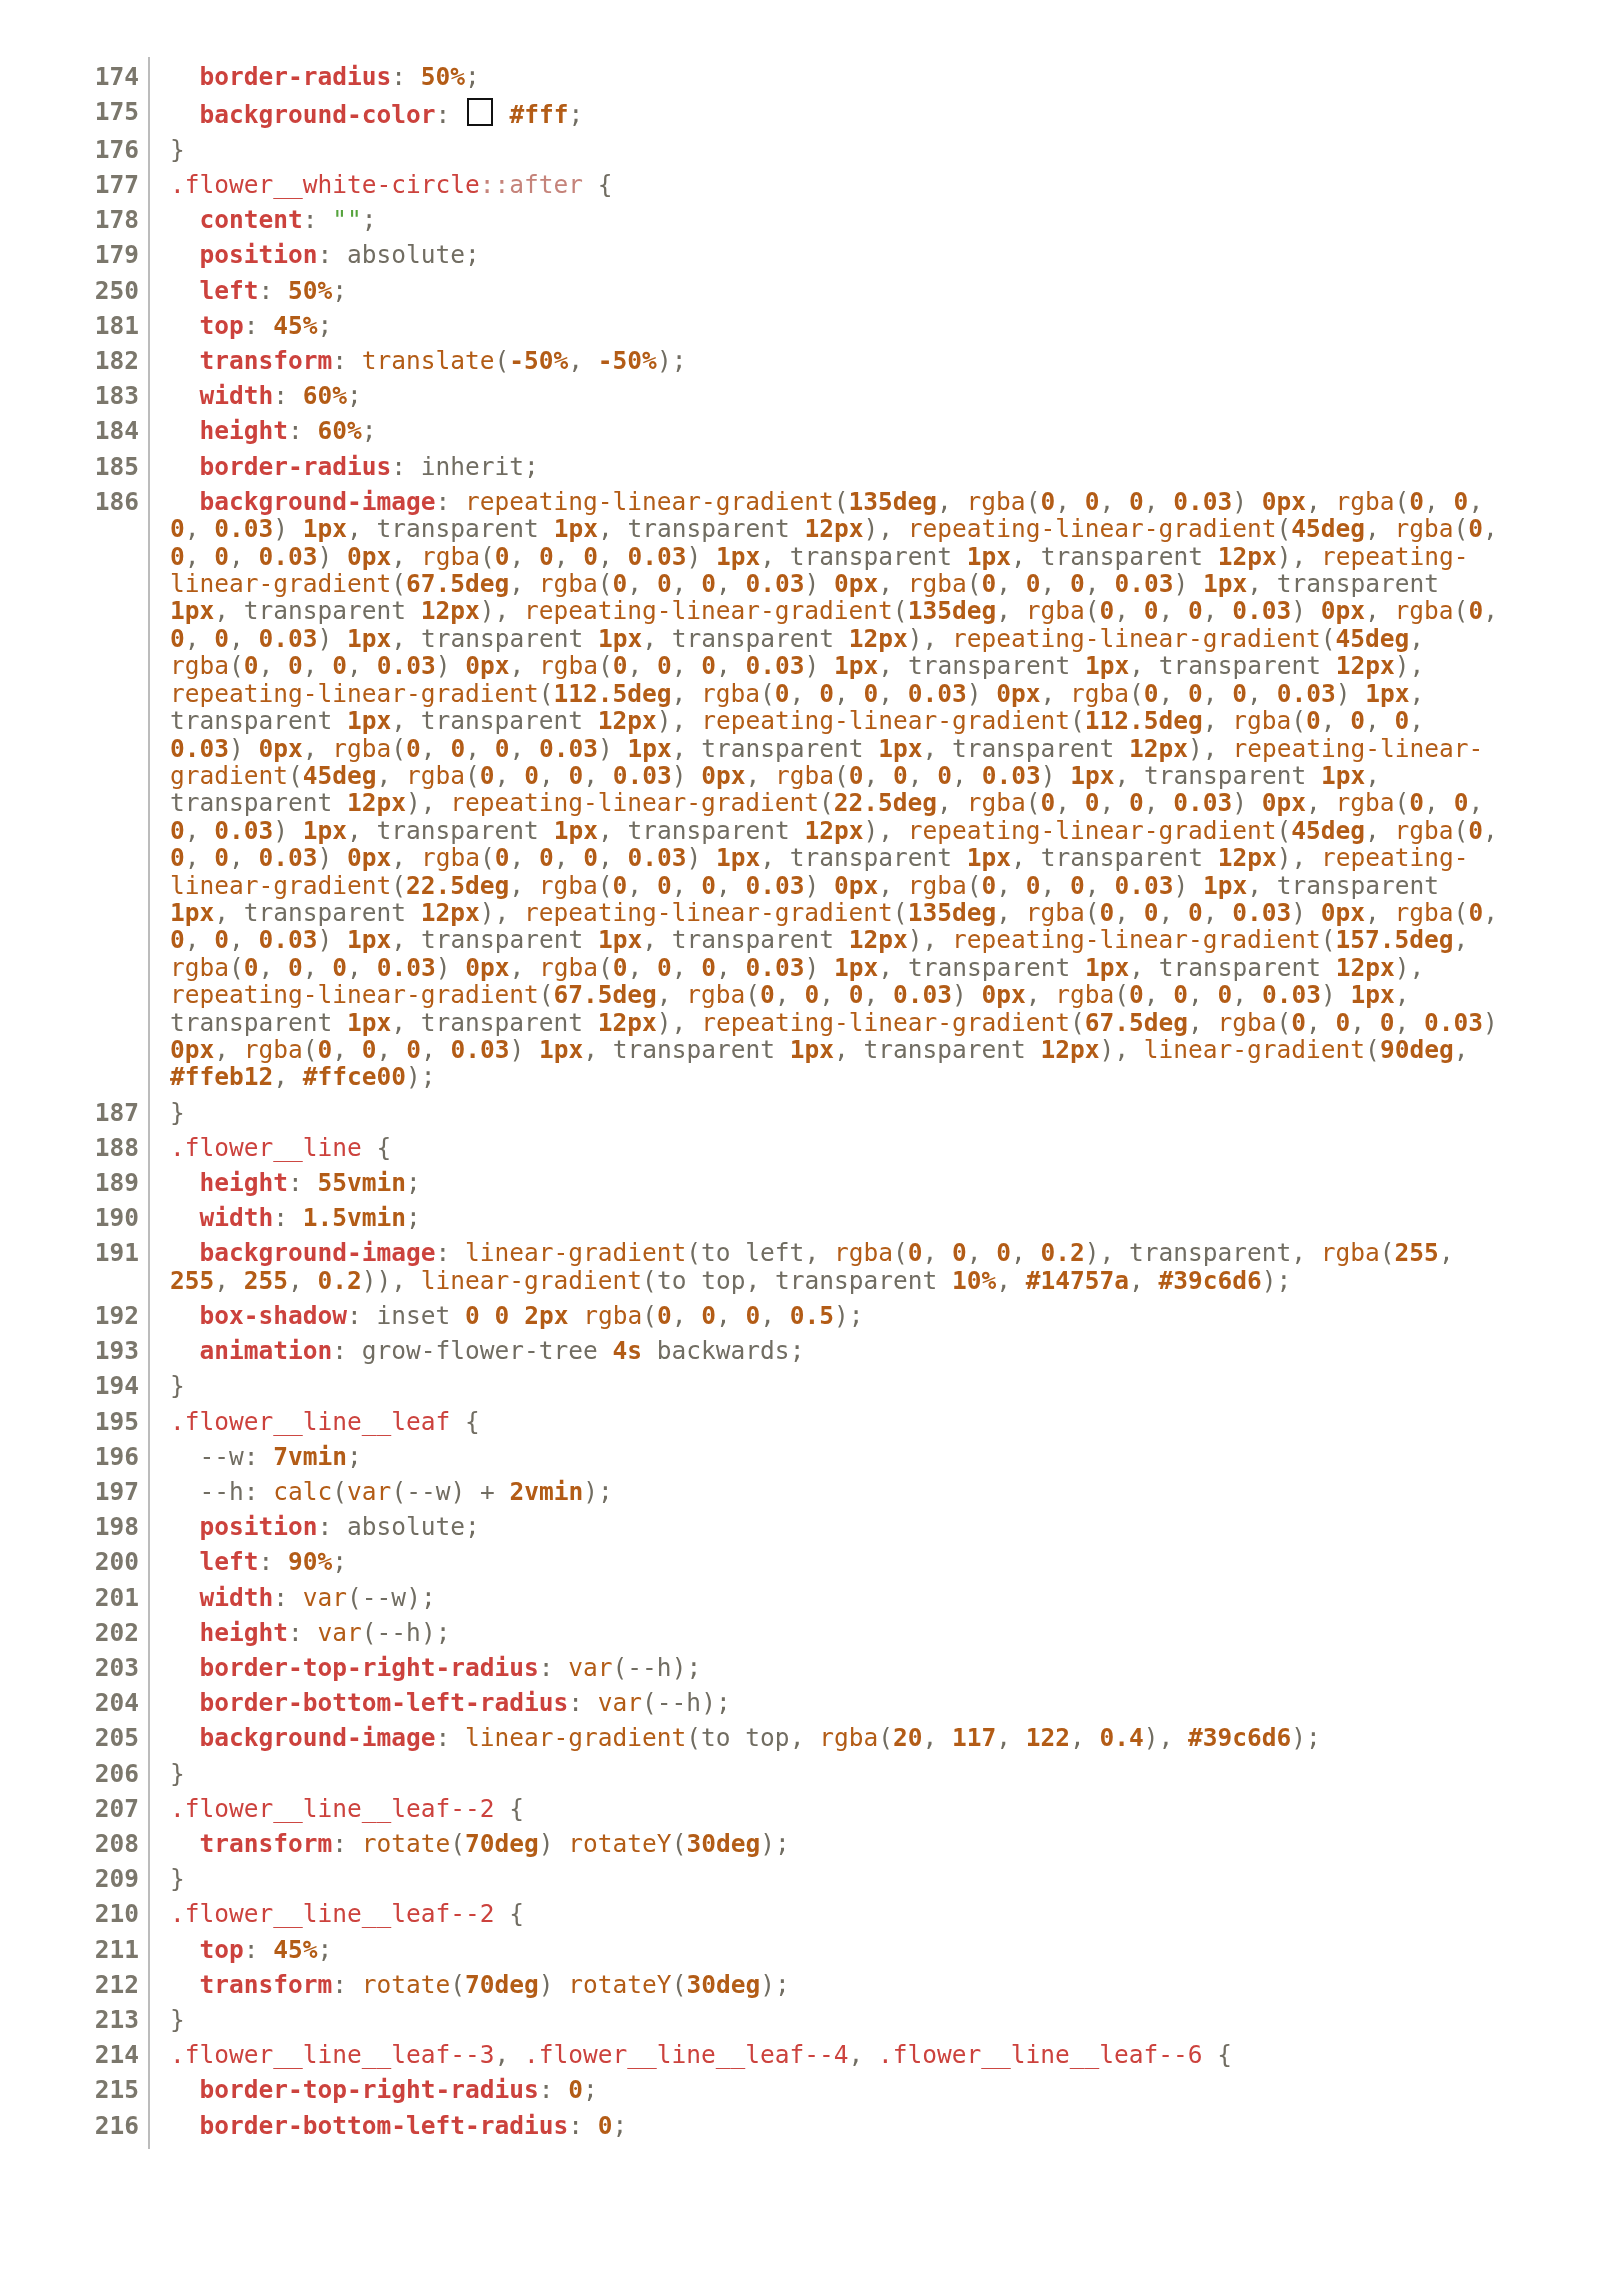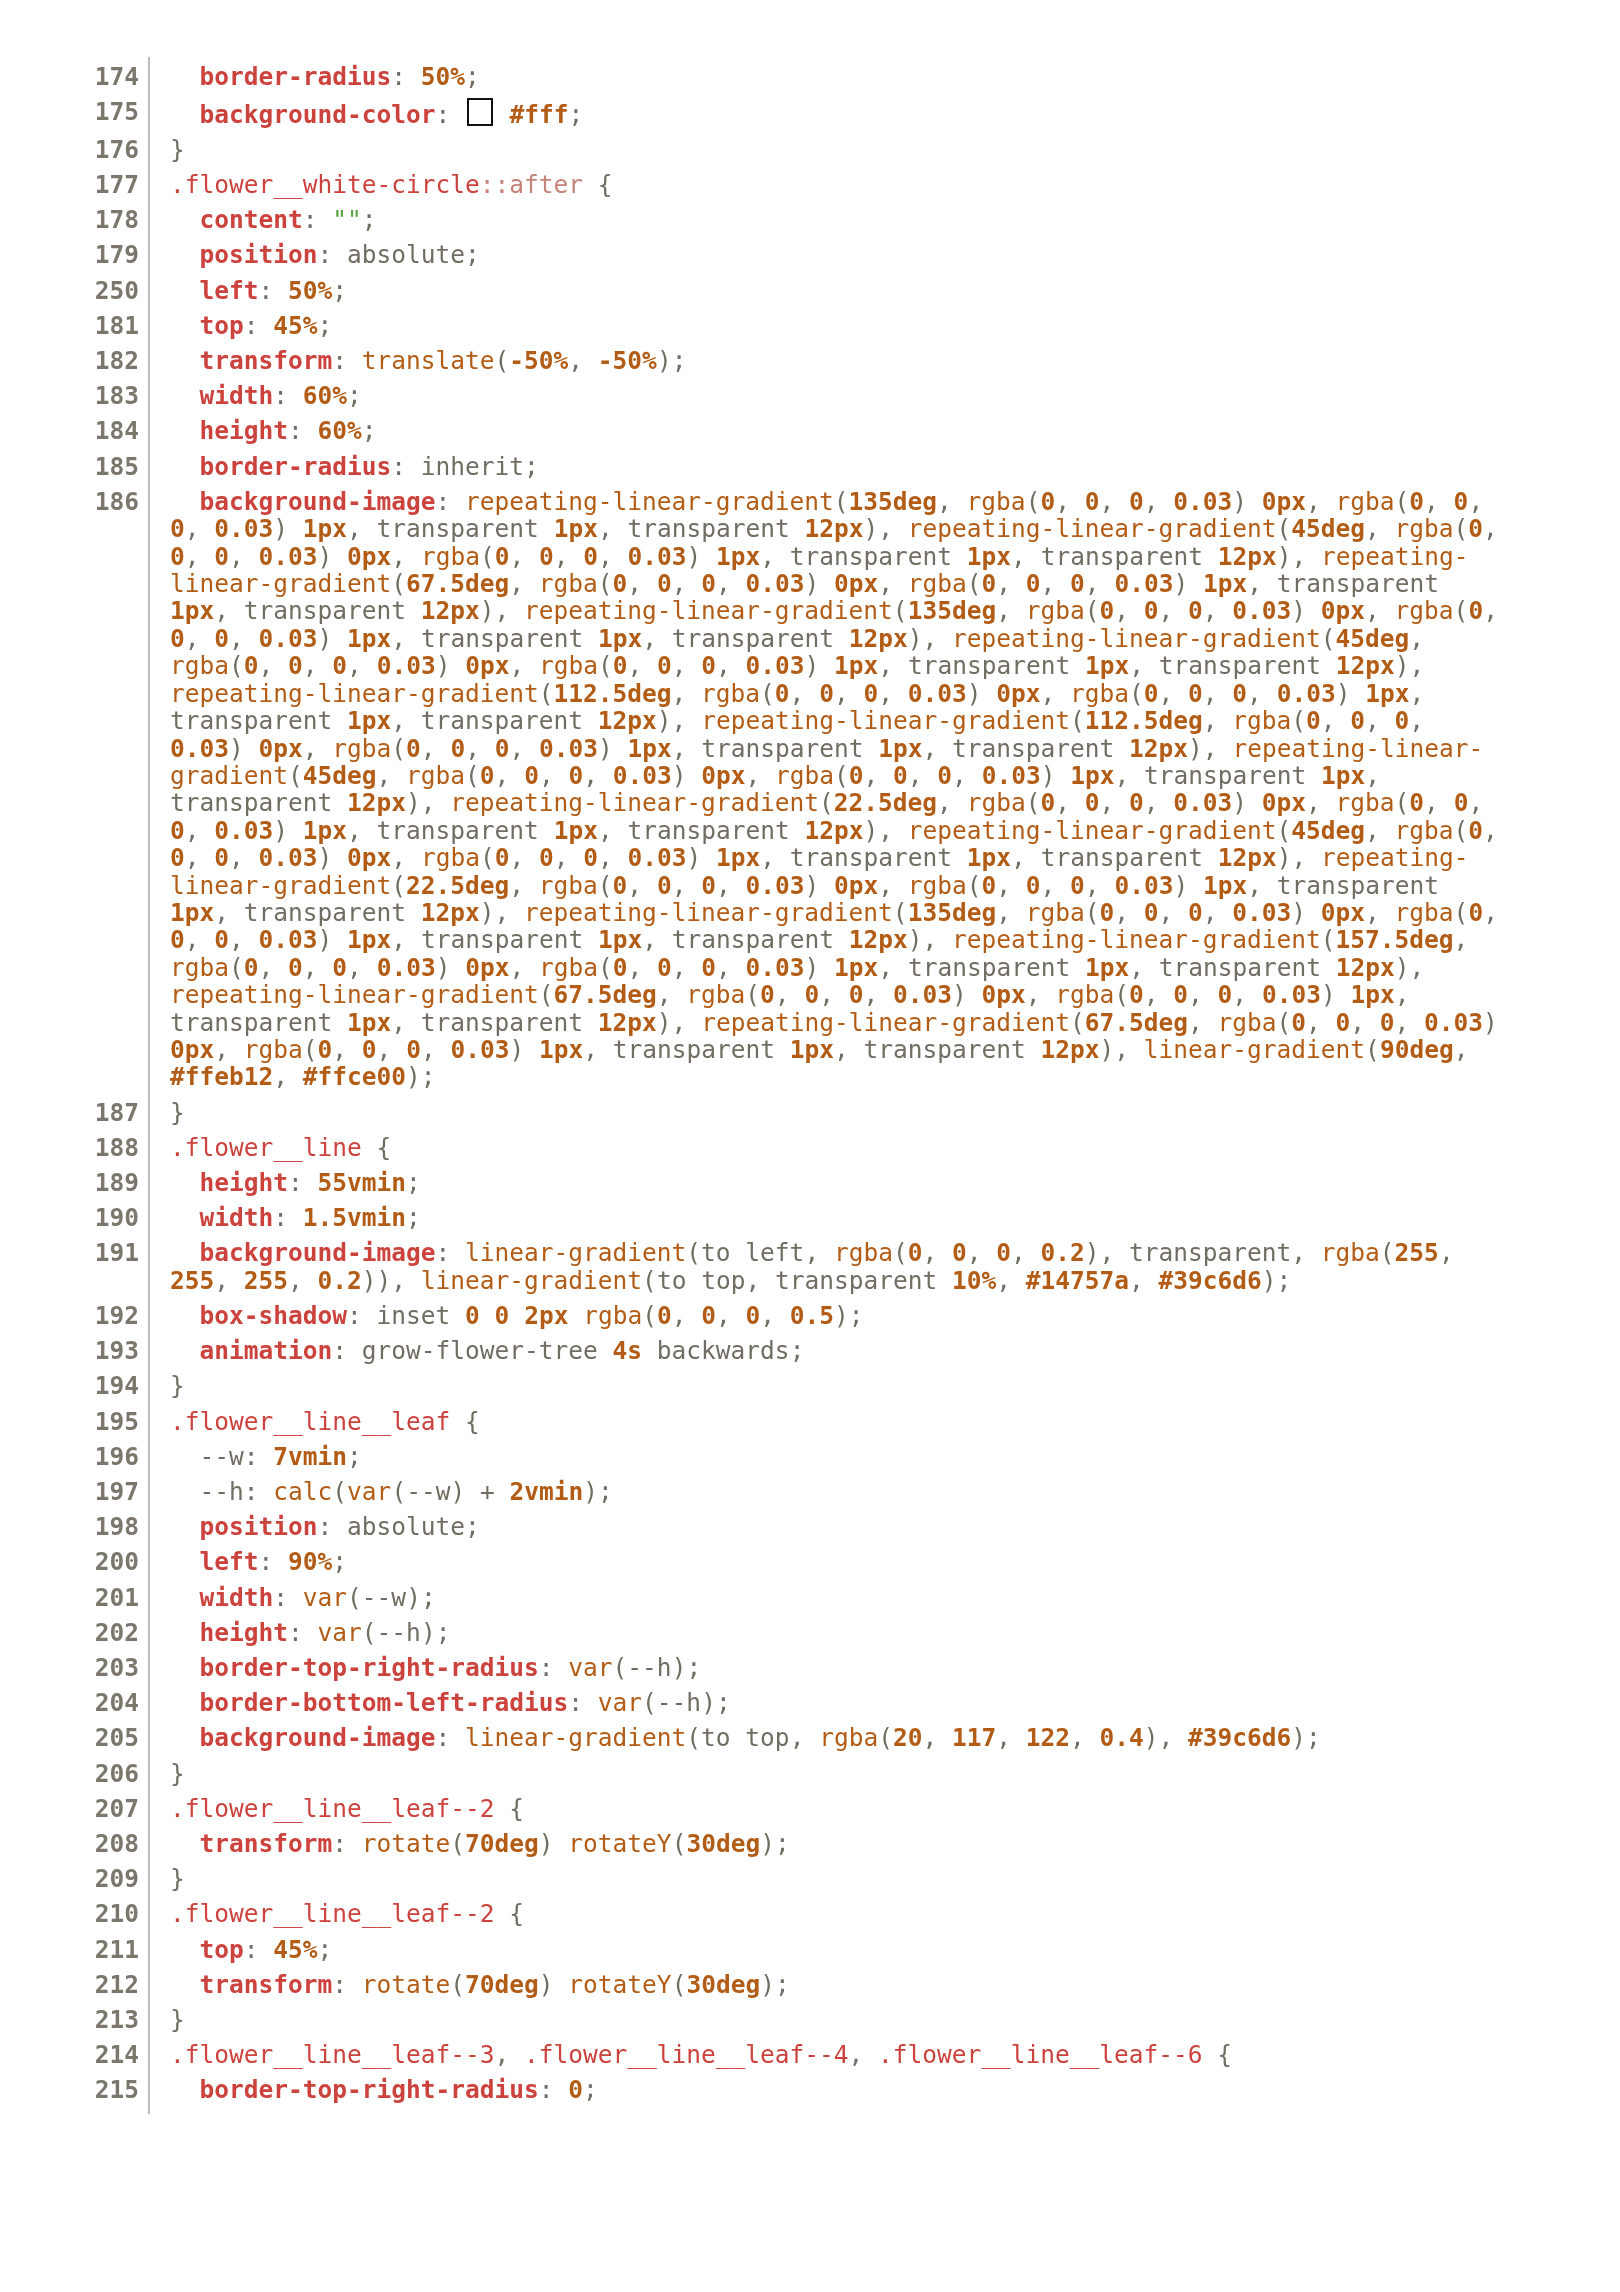--- a/index.html
+++ b/index.html
@@ -315,16 +315,20 @@
           <span class="code"><span>}</span></span>
         </div>
         <div class="row numbered">
           <span class="ln">214</span>
           <span class="code"><span class="tk-s">.flower__line__leaf--3</span><span>,</span><span class="tk-s"> .flower__line__leaf--4</span><span>,</span><span class="tk-s"> .flower__line__leaf--6 </span><span>{</span></span>
         </div>
         <div class="row numbered">
           <span class="ln">215</span>
           <span class="code"><span>  </span><span class="tk-p">border-top-right-radius</span><span>: </span><span class="tk-n">0</span><span>;</span></span>
         </div>
+        <div class="row numbered">
+          <span class="ln">216</span>
+          <span class="code"><span>  </span><span class="tk-p">border-bottom-left-radius</span><span>: </span><span class="tk-n">0</span><span>;</span></span>
+        </div>
       </div>
   </div>
 </div>
 
 
 </body></html>

